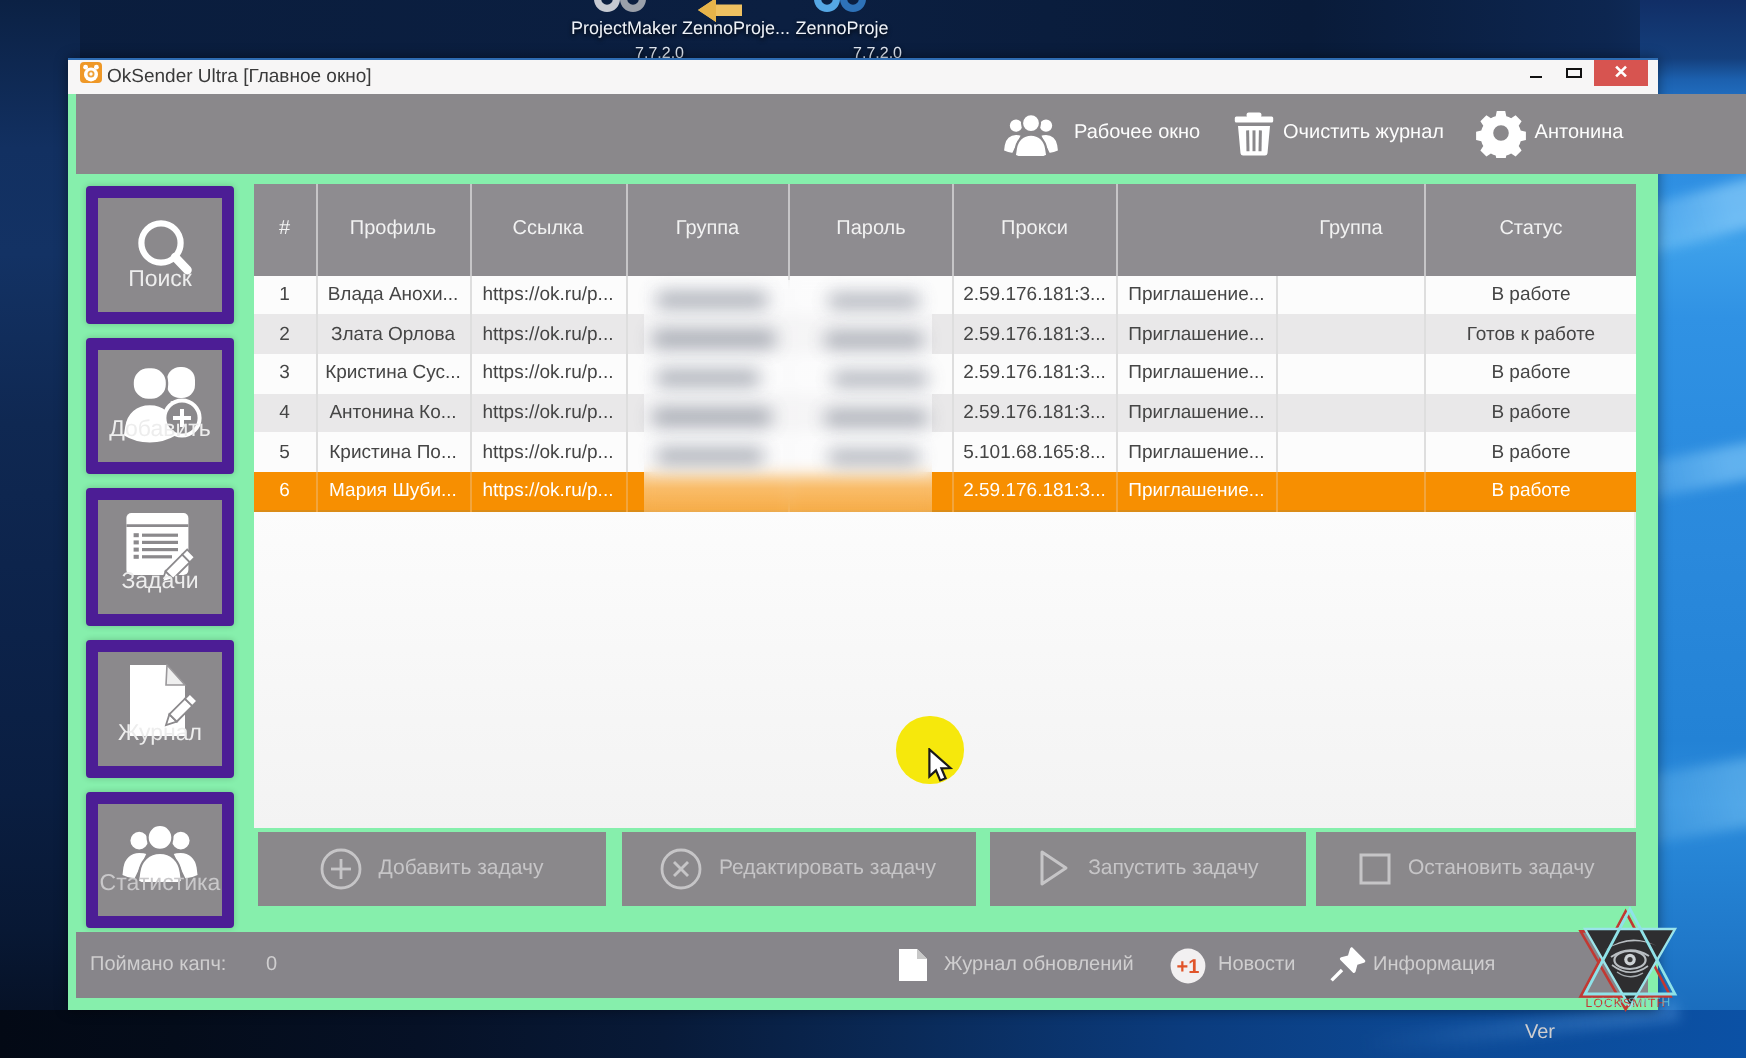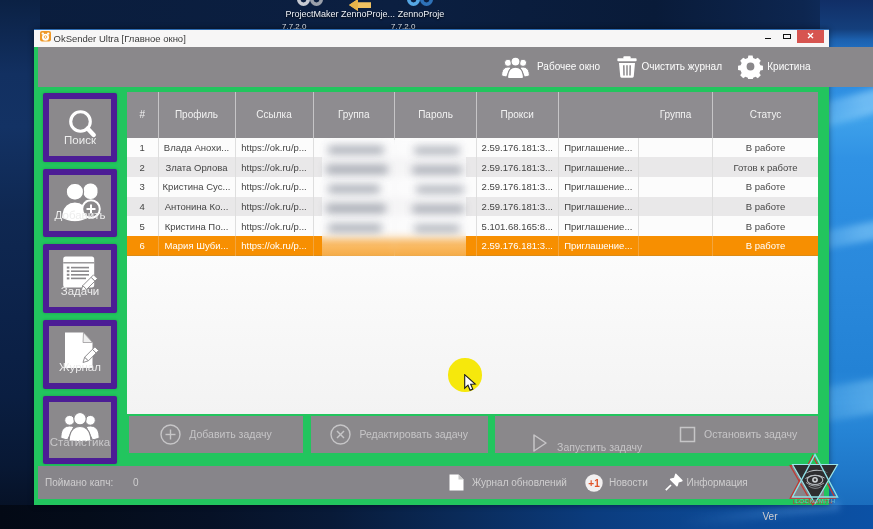--- a/index.html
+++ b/index.html
@@ -16,24 +16,24 @@
   background:linear-gradient(180deg, #112e66 0%, #143f7c 5.5%, #1c60ae 7.5%, #2374c8 10%, #2c8ade 14%, #3194e6 20%, #3da0ea 23%, #3092e4 30%, #2c8de0 40%, #2a89dc 52%, #2685d8 62%, #2382d5 70%, #2c8cdc 76%, #2583d4 82%, #1f77c8 90%, #1a6cbc 96%, #1560ac 100%); }
 #dbottom { position:absolute; left:0; top:505px; width:873px; height:24px;
   background:linear-gradient(90deg, #030915 0%, #040c1a 10%, #061126 24%, #081a38 38%, #0a2a58 52%, #0b3c7e 68%, #0c4a97 84%, #0b51a5 100%); }
 .ray { position:absolute; filter:blur(3px); }
 #ray1 { left:795px; top:98px; width:95px; height:24px; background:linear-gradient(90deg, rgba(130,205,250,0) 0%, rgba(160,220,255,0.55) 75%); transform:rotate(-15deg); }
 #ray2 { left:793px; top:228px; width:95px; height:18px; background:linear-gradient(90deg, rgba(130,205,250,0) 0%, rgba(150,215,255,0.5) 75%); transform:rotate(-11deg); }
 #ray3 { left:680px; top:509px; width:160px; height:10px; background:linear-gradient(90deg, rgba(90,160,230,0) 0%, rgba(110,175,240,0.28) 85%); transform:rotate(-6deg); }
 #ray4 { left:790px; top:385px; width:100px; height:34px; background:linear-gradient(90deg, rgba(120,195,245,0) 0%, rgba(140,210,250,0.4) 80%); transform:rotate(-10deg); }
 
 .dicon { position:absolute; top:9px; color:#eef2f8; font-size:9px; text-shadow:0 1px 2px rgba(0,0,0,0.9); text-align:center; }
-.dicon2 { position:absolute; top:22px; color:#dfe6f0; font-size:8px; text-shadow:0 1px 2px rgba(0,0,0,0.9); text-align:left; }
-
-
-#win { position:absolute; left:34px; top:28.5px; width:794.5px; height:476.5px; background:#22c55e; box-shadow:0 0 6px rgba(0,0,0,0.45); border-top:1.5px solid #2e6cb2; }
+.dicon2 { position:absolute; top:22px; color:#dfe6f0; font-size:8px; text-shadow:0 1px 2px rgba(0,0,0,0.9); text-align:right; }
+
+
+#win { position:absolute; left:34px; top:28.5px; width:794.5px; height:476.5px; background:#86efac; box-shadow:0 0 6px rgba(0,0,0,0.45); border-top:1.5px solid #2e6cb2; }
 
 #titlebar { position:absolute; left:0; top:0; width:100%; height:17px; background:#f7f6f6; }
 #appico { position:absolute; left:6px; top:1.5px; }
 #ttext { position:absolute; left:19.5px; top:3px; font-size:9.5px; color:#3a3a3a; }
 #minb { position:absolute; left:731px; top:8px; width:5.5px; height:1.6px; background:#111; }
 #maxb { position:absolute; left:749px; top:4.7px; width:8px; height:4.6px; border:1.4px solid #111; background:transparent; }
 #closeb { position:absolute; left:763px; top:0.5px; width:27px; height:12.5px; background:#d75450; color:#fff; font-size:9px; text-align:center; line-height:12px; font-weight:bold; }
 
 #toolbar { position:absolute; left:4px; top:17px; width:840px; height:40px; background:#8a888b; }
 .tbitem { position:absolute; top:0; height:40px; display:flex; align-items:center; color:#fdfdfd; font-size:10px; }
@@ -144,21 +144,21 @@
           <line x1="10" y1="9.2" x2="10" y2="19.6"></line>
           <line x1="13.2" y1="9.2" x2="13" y2="19.6"></line>
         </g>
       </svg>
       <span>Очистить журнал</span>
     </div>
     <div class="tbitem" style="left:700px;">
       <svg width="25" height="25" viewBox="0 0 25 25" style="margin-right:4.3px;">
         <path fill="#fff" d="M10.4 1.5 h4.2 l0.55 2.6 a8.6 8.6 0 0 1 2.4 1 l2.25 -1.45 l3 3 l-1.45 2.25 a8.6 8.6 0 0 1 1 2.4 l2.6 0.55 v4.2 l-2.6 0.55 a8.6 8.6 0 0 1 -1 2.4 l1.45 2.25 l-3 3 l-2.25 -1.45 a8.6 8.6 0 0 1 -2.4 1 l-0.55 2.6 h-4.2 l-0.55 -2.6 a8.6 8.6 0 0 1 -2.4 -1 l-2.25 1.45 l-3 -3 l1.45 -2.25 a8.6 8.6 0 0 1 -1 -2.4 l-2.6 -0.55 v-4.2 l2.6 -0.55 a8.6 8.6 0 0 1 1 -2.4 l-1.45 -2.25 l3 -3 l2.25 1.45 a8.6 8.6 0 0 1 2.4 -1 z M12.5 8.6 a3.9 3.9 0 1 0 0 7.8 a3.9 3.9 0 1 0 0 -7.8 z"></path>
       </svg>
-      <span>Кристина</span>
+      <span>Антонина</span>
     </div>
   </div>
   <div id="sidebar">
     <div class="side" style="top:63.5px;">
       <svg width="40" height="40" viewBox="0 0 40 40" style="margin-top:9px;">
         <circle cx="20.5" cy="13.5" r="9.8" fill="none" stroke="#fff" stroke-width="3.1"></circle>
         <line x1="27.6" y1="20.6" x2="33.7" y2="27" stroke="#fff" stroke-width="4.4" stroke-linecap="round"></line>
       </svg>
       <div class="lbl">Поиск</div>
     </div>
@@ -326,21 +326,21 @@
       <span>Добавить задачу</span>
     </div>
     <div class="bbtn" style="left:277px;width:176.5px;">
       <svg width="21" height="21" viewBox="0 0 21 21">
         <circle cx="10.5" cy="10.5" r="9.5" fill="none" stroke="#c6c5c7" stroke-width="1.4"></circle>
         <line x1="7" y1="7" x2="14" y2="14" stroke="#c6c5c7" stroke-width="1.4"></line>
         <line x1="14" y1="7" x2="7" y2="14" stroke="#c6c5c7" stroke-width="1.4"></line>
       </svg>
       <span>Редактировать задачу</span>
     </div>
-    <div class="bbtn" style="left:460.7px;width:184px;align-items:flex-end;">
+    <div class="bbtn" style="left:460.7px;width:158px;">
       <svg width="18" height="20" viewBox="0 0 18 20">
         <path d="M3 2 L15 10 L3 18 Z" fill="none" stroke="#c6c5c7" stroke-width="1.5" stroke-linejoin="round"></path>
       </svg>
       <span>Запустить задачу</span>
     </div>
     <div class="bbtn" style="left:624.3px;width:159.7px;">
       <svg width="17" height="17" viewBox="0 0 17 17">
         <rect x="1.5" y="1.5" width="14" height="14" fill="none" stroke="#c6c5c7" stroke-width="1.5"></rect>
       </svg>
       <span>Остановить задачу</span>

